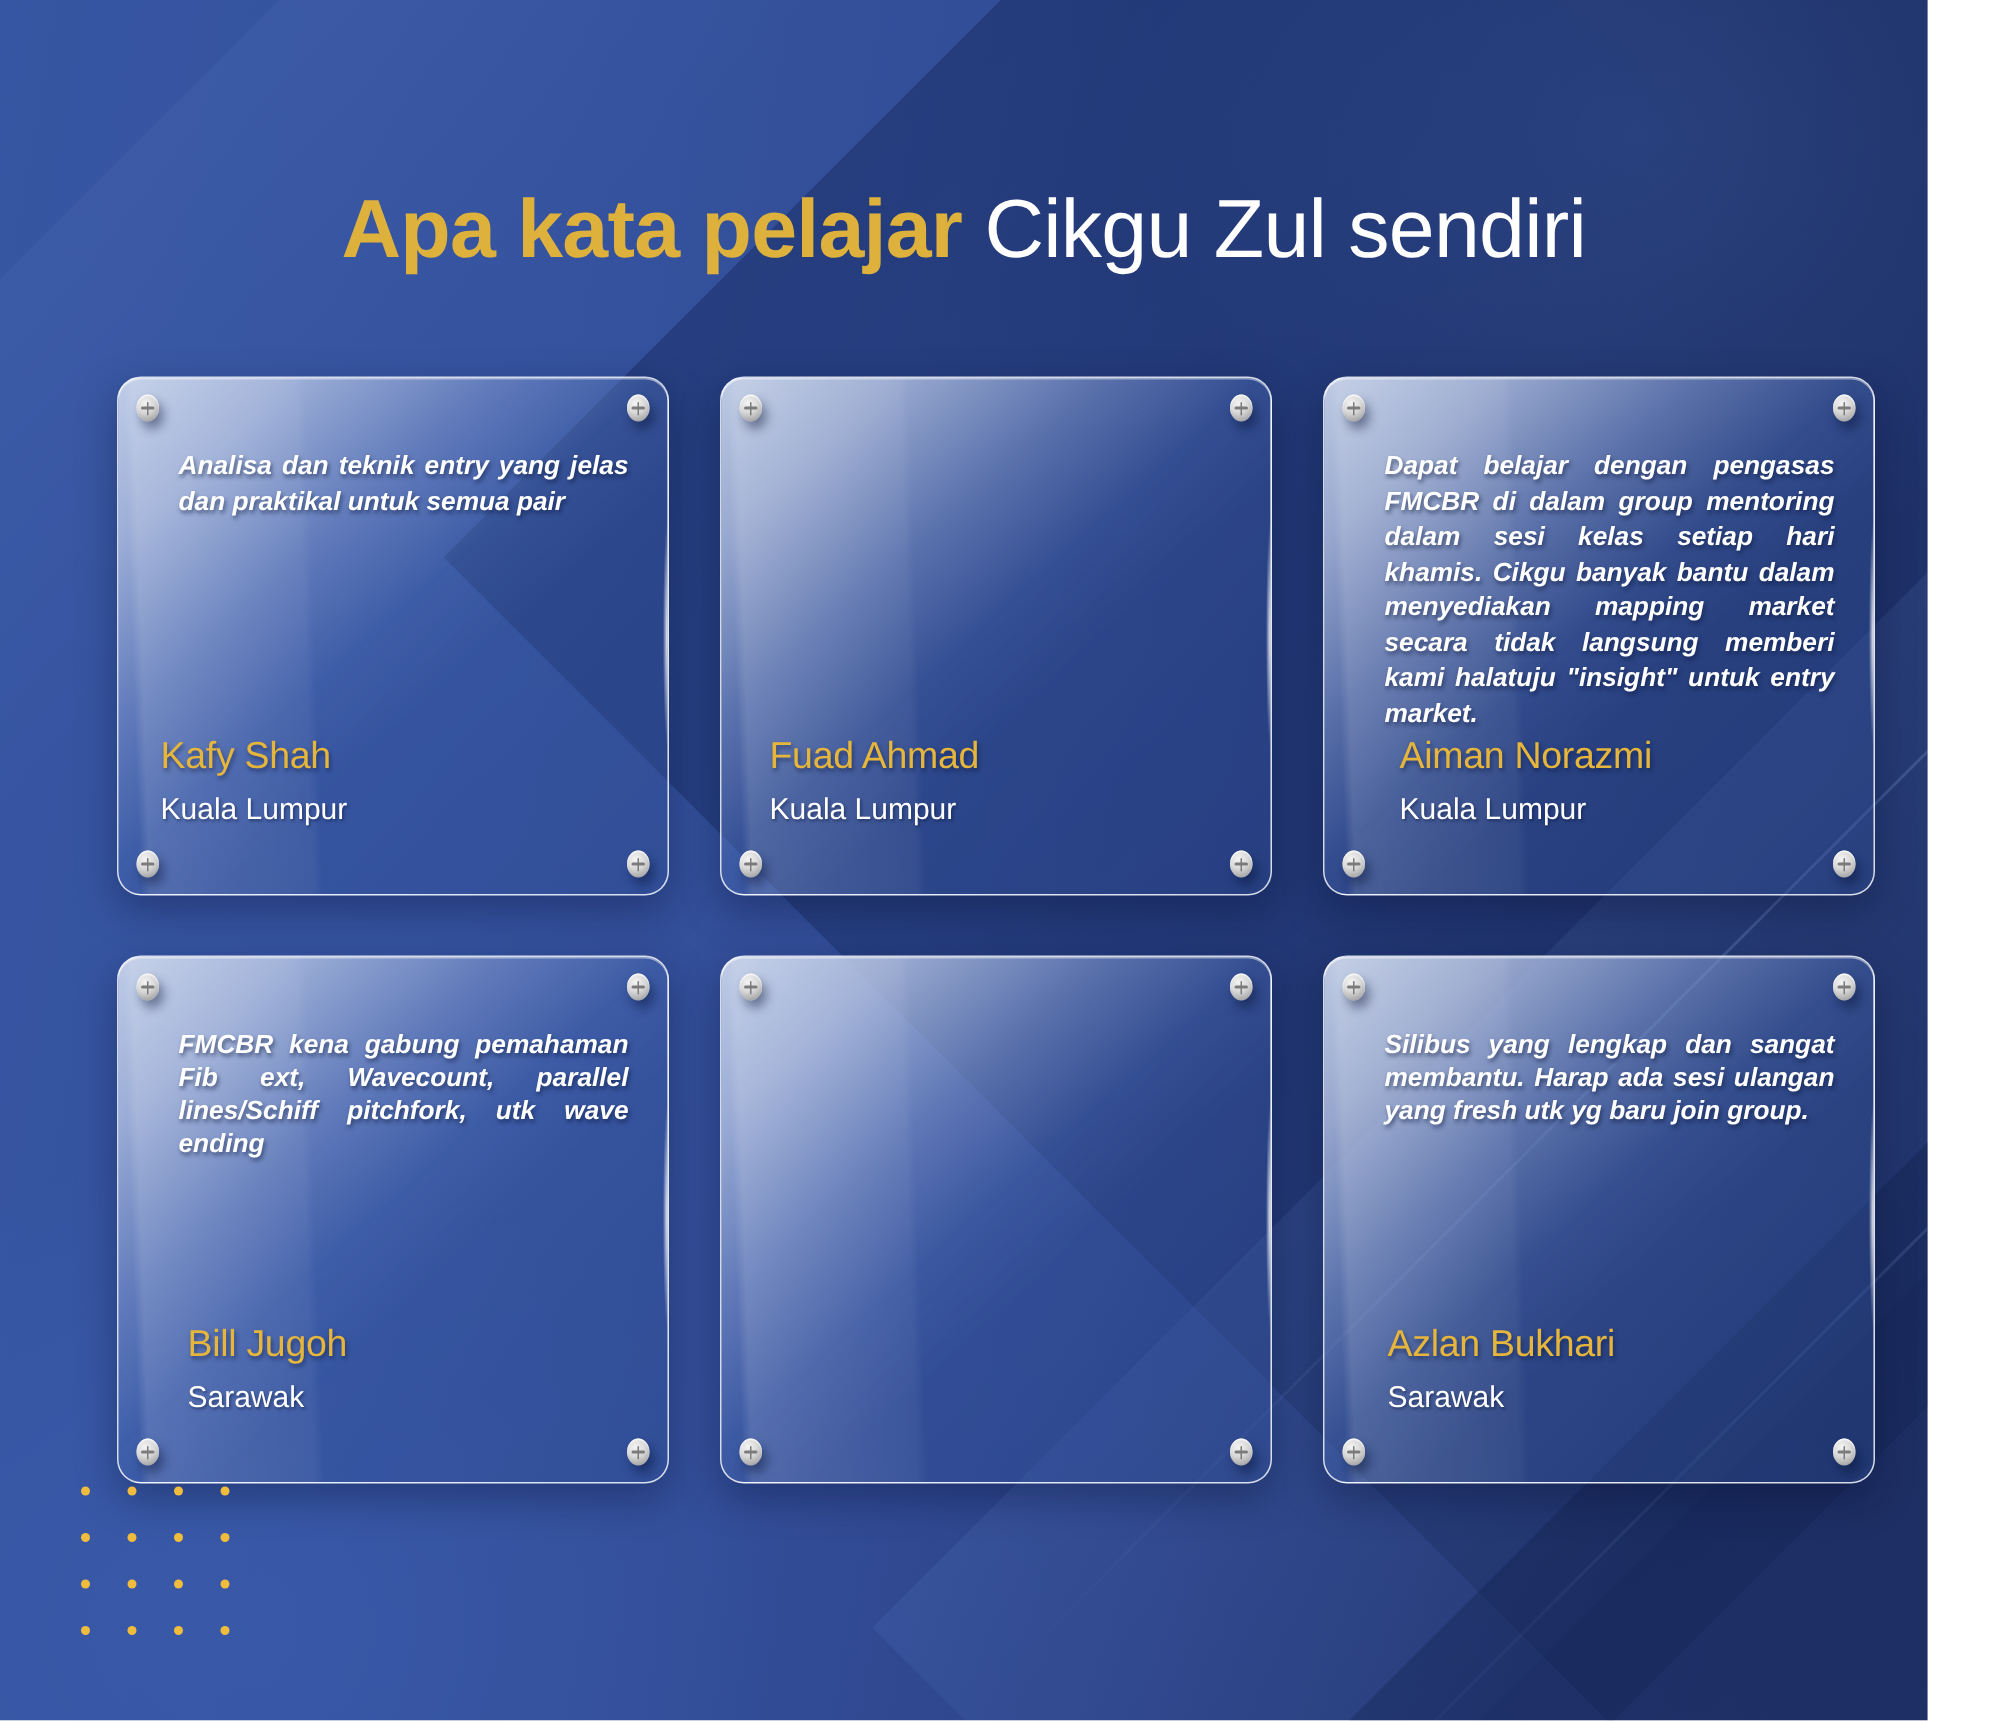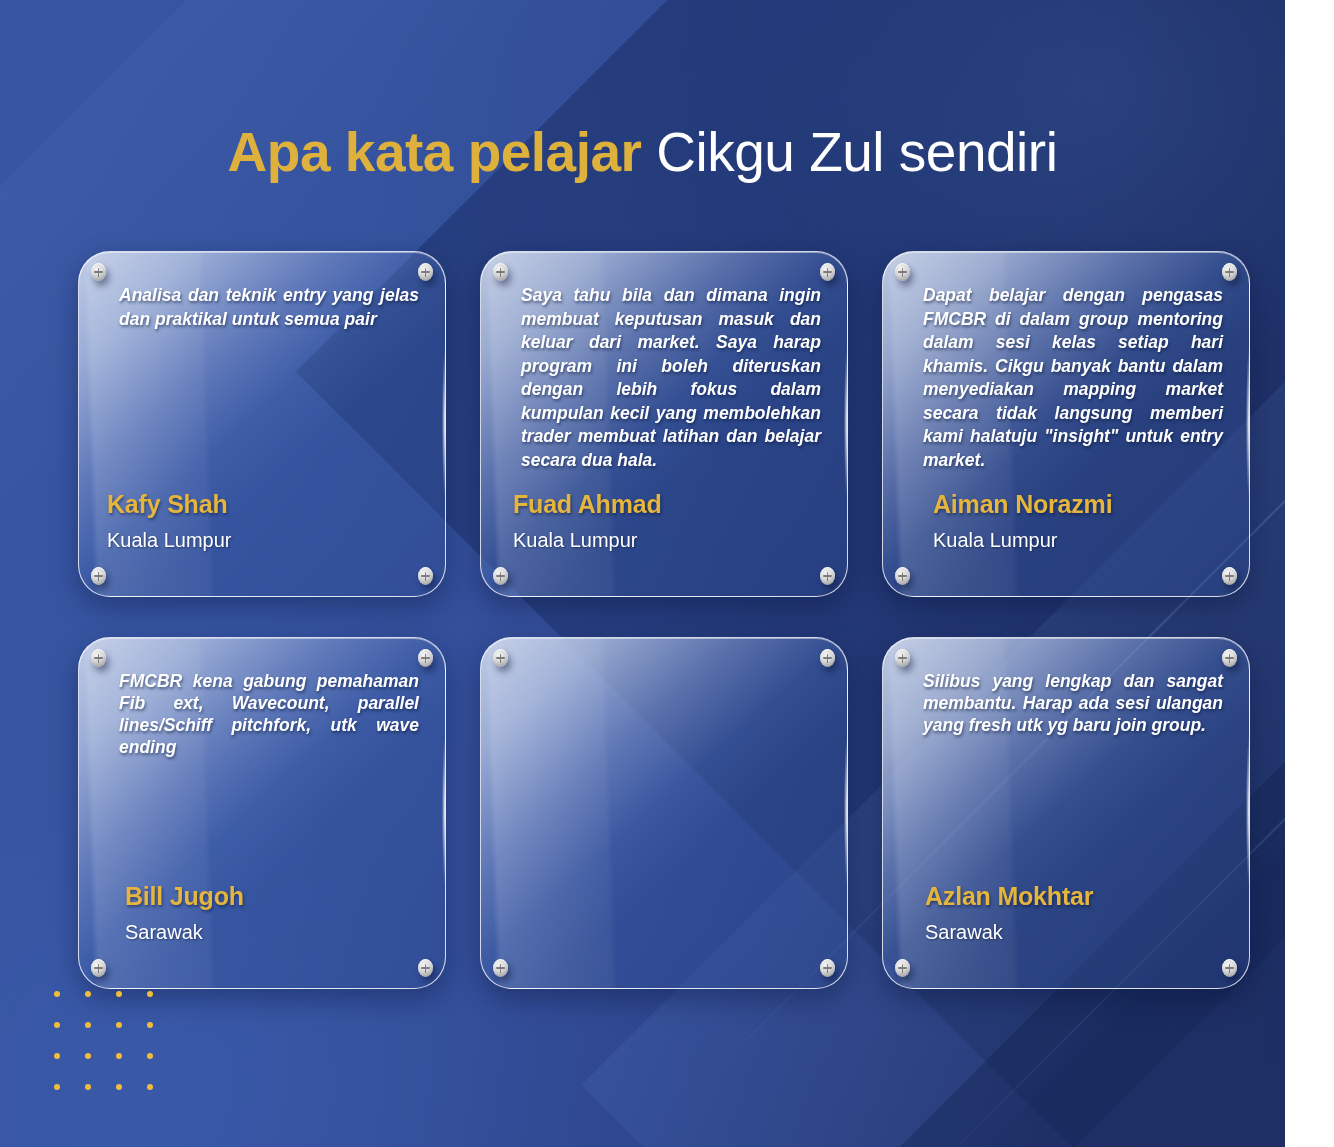--- a/index.html
+++ b/index.html
@@ -100,35 +100,35 @@
     width:1180px;
     display:grid;
     grid-template-columns:368px 368px 368px;
     grid-template-rows:346px 352px;
     column-gap:34px;
     row-gap:40px;
   }
 
   .card {
     position:relative;
-    border-radius:32px;
+    border-radius:16px;
     border:1px solid rgba(255,255,255,0.80);
     background:
       linear-gradient(138deg,
         rgba(203,214,236,0.92) 0%,
         rgba(181,196,228,0.80) 16%,
         rgba(126,149,204,0.60) 34%,
         rgba(74,106,178,0.44) 48%,
         rgba(54,85,157,0.40) 60%,
         rgba(46,75,146,0.40) 100%);
     box-shadow:
       0 10px 26px rgba(5,15,48,0.35),
       inset 0 1px 0 rgba(255,255,255,0.45);
     overflow:hidden;
-    padding:32px 26px 0 40px;
+    padding:47px 26px 0 40px;
   }
   
   .card::before {
     content:"";
     position:absolute;
     left:-40%; top:-60%;
     width:120%; height:230%;
     background:linear-gradient(106deg,
       rgba(255,255,255,0.0) 0%,
       rgba(255,255,255,0.0) 40%,
@@ -184,21 +184,21 @@
 
   .attribution {
     position:absolute;
     left:40px;
     bottom:46px;
     z-index:2;
   }
   .who {
     color:#e5b53c;
     font-size:25px;
-    font-weight:bold;
+    font-weight:normal;
     letter-spacing:-0.2px;
     line-height:30px;
     text-shadow:1px 2px 3px rgba(8,20,55,0.5);
     margin-top:44px;
   }
   .where {
     color:#ffffff;
     font-size:20px;
     line-height:20px;
     margin-top:11px;
@@ -280,21 +280,20 @@
           <b></b>
         </span>
       <span class="screw bl">
           <i></i>
           <b></b>
         </span>
       <span class="screw br">
           <i></i>
           <b></b>
         </span>
-      <p class="quote">Saya tahu bila dan dimana ingin membuat keputusan masuk dan keluar dari market. Saya harap program ini boleh diteruskan dengan lebih fokus dalam kumpulan kecil yang membolehkan trader membuat latihan dan belajar secara dua hala.</p>
       <div class="attribution">
         <div class="who">Fuad Ahmad</div>
         <div class="where">Kuala Lumpur</div>
       </div>
     </div>
 
     <div class="card">
       <span class="screw tl">
           <i></i>
           <b></b>
@@ -373,21 +372,21 @@
       <span class="screw bl">
           <i></i>
           <b></b>
         </span>
       <span class="screw br">
           <i></i>
           <b></b>
         </span>
       <p class="quote">Silibus yang lengkap dan sangat membantu. Harap ada sesi ulangan yang fresh utk yg baru join group.</p>
       <div class="attribution">
-        <div class="who">Azlan Mokhtar</div>
+        <div class="who">Azlan Bukhari</div>
         <div class="where">Sarawak</div>
       </div>
     </div>
 
   </div>
 
   <div id="dot-grid">
     <span class="dot"></span>
     <span class="dot"></span>
     <span class="dot"></span>

